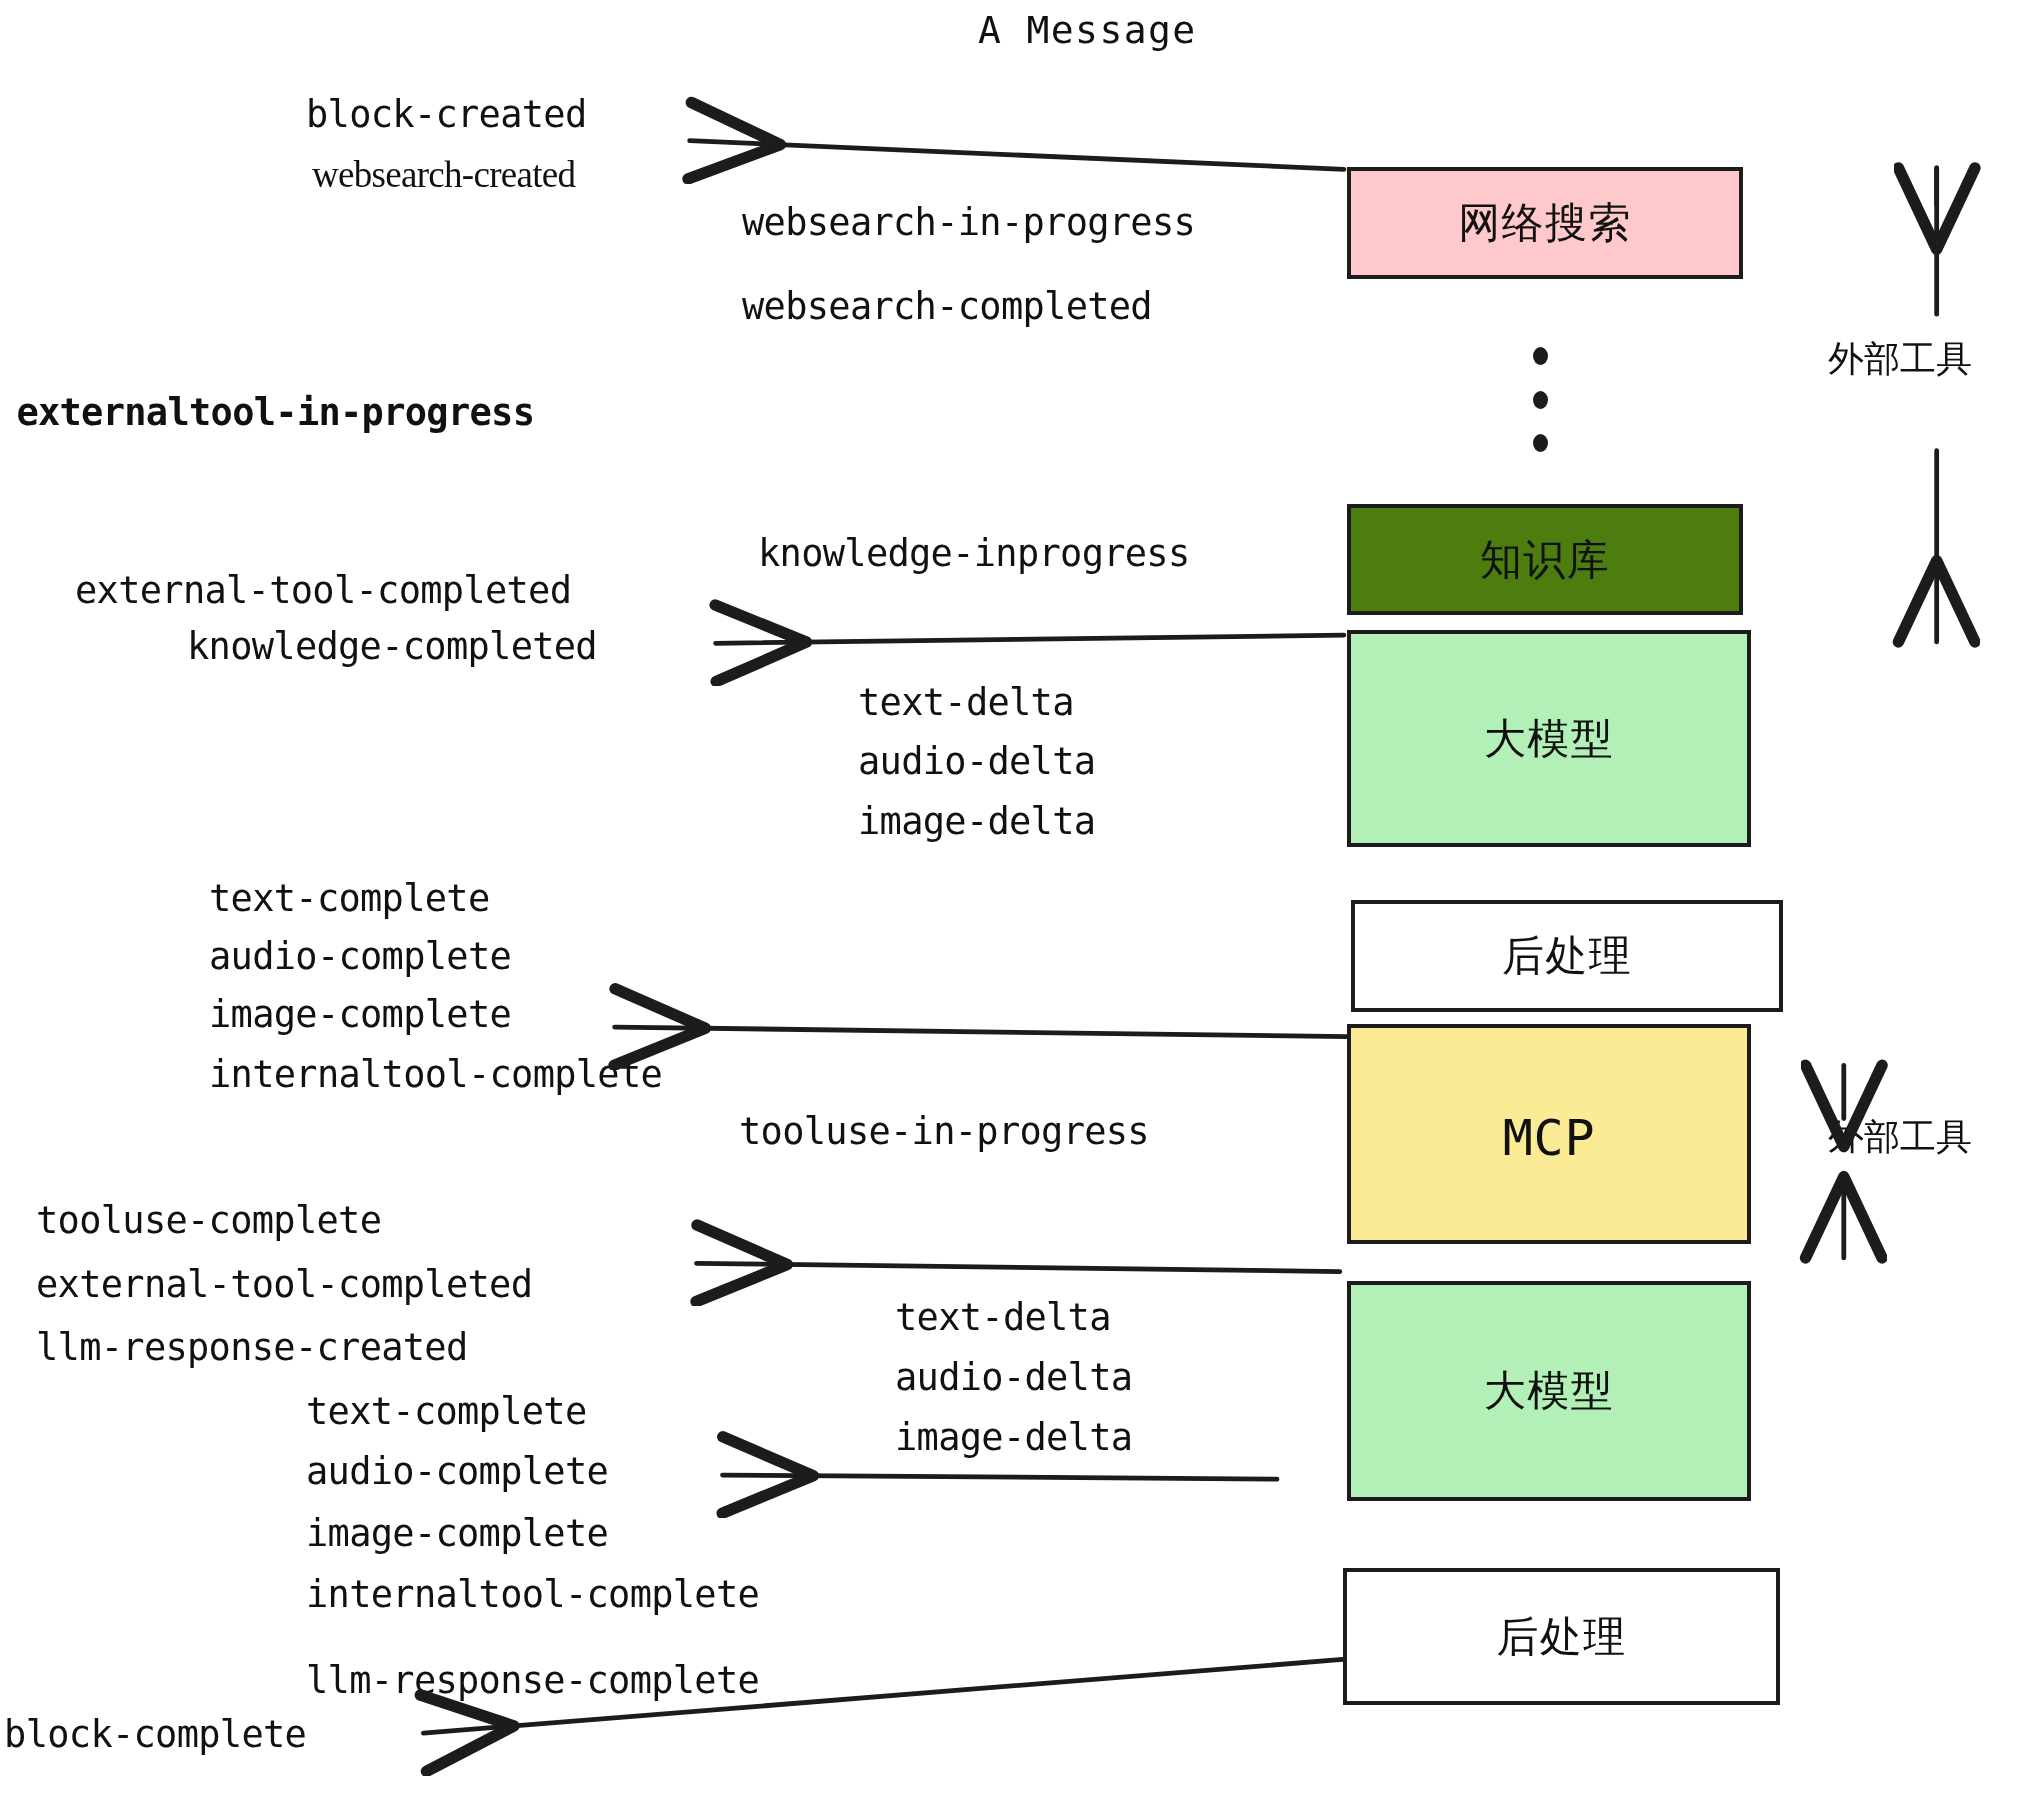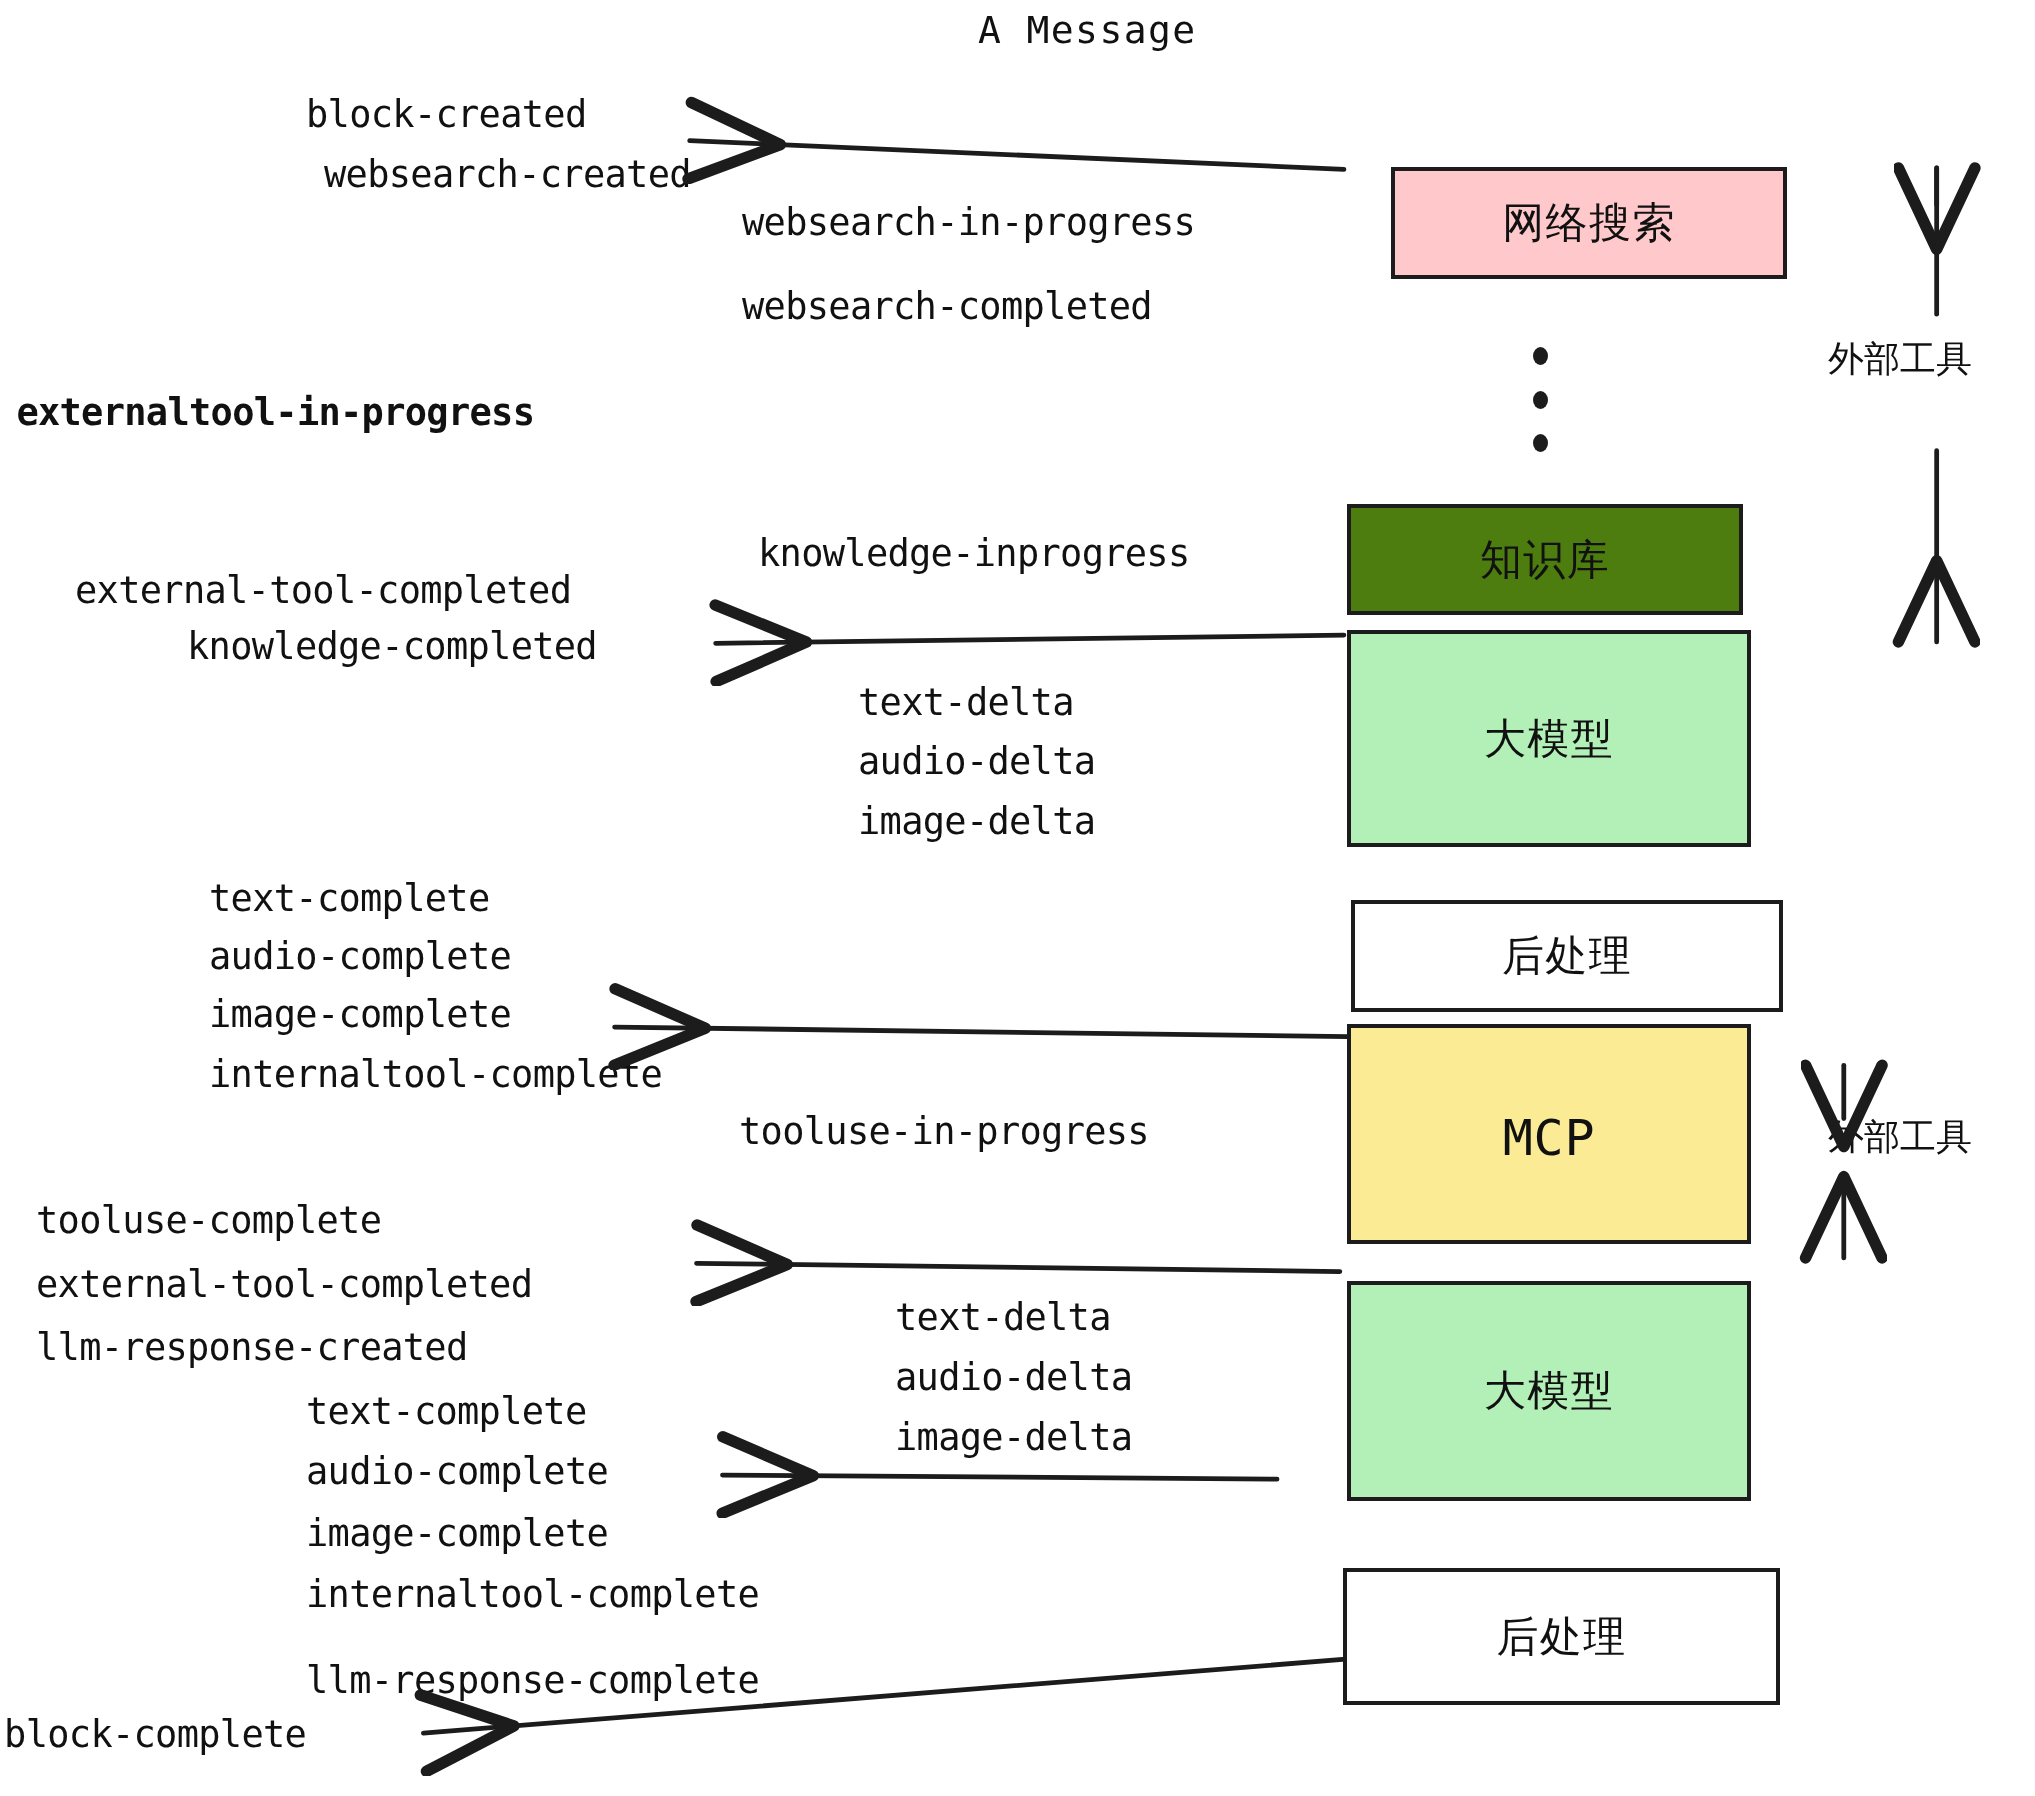--- a/index.html
+++ b/index.html
@@ -82,21 +82,21 @@
   }
 </style>
 </head>
 <body>
 
 <div id="stage">
 
   <div class="title" style="left:978px; top:8.2px;">A Message</div>
 
   <div class="evt" style="left:306px;  top:96px;">block-created</div>
-  <div class="evt" style="left:324px;  top:156px;">websearch-created</div>
+  <div class="evt" style="left:312px;  top:156px;font-family:Liberation Serif, serif;">websearch-created</div>
   <div class="evt" style="left:742px; top:204px;">websearch-in-progress</div>
   <div class="evt" style="left:742px; top:288px;">websearch-completed</div>
   <div class="evt" style="left:16.4px;   top:394px;font-weight:bold;">externaltool-in-progress</div>
   <div class="evt" style="left:758px; top:535px;">knowledge-inprogress</div>
   <div class="evt" style="left:75px;  top:572px;">external-tool-completed</div>
   <div class="evt" style="left:187px;  top:628px;">knowledge-completed</div>
 
   <div class="evt" style="left:858px; top:684px;">text-delta</div>
   <div class="evt" style="left:858px; top:743px;">audio-delta</div>
   <div class="evt" style="left:858px; top:803px;">image-delta</div>
@@ -115,21 +115,21 @@
   <div class="evt" style="left:895px; top:1359px;">audio-delta</div>
   <div class="evt" style="left:895px; top:1419px;">image-delta</div>
 
   <div class="evt" style="left:306px;  top:1393px;">text-complete</div>
   <div class="evt" style="left:306px;  top:1453px;">audio-complete</div>
   <div class="evt" style="left:306px;  top:1515px;">image-complete</div>
   <div class="evt" style="left:306px;  top:1576px;">internaltool-complete</div>
   <div class="evt" style="left:306px;  top:1638px;margin-top:24px;">llm-response-complete</div>
   <div class="evt" style="left:4.1px;    top:1716px;">block-complete</div>
 
-  <div class="node" style="left:1347px; top:167px; width:396px; height:112px; background:#FFC9CC;margin-left:44px;">
+  <div class="node" style="left:1347px; top:167px; width:396px; height:112px; background:#FFC9CC;">
     <span class="node-label">网络搜索</span>
   </div>
 
   <div class="dot" style="left:1533px; top:347px;"></div>
   <div class="dot" style="left:1533px; top:391px;"></div>
   <div class="dot" style="left:1533px; top:434px;"></div>
 
   <div class="node" style="left:1347px; top:504px; width:396px; height:111px; background:#4d7c0f;">
     <span class="node-label">知识库</span>
   </div>

